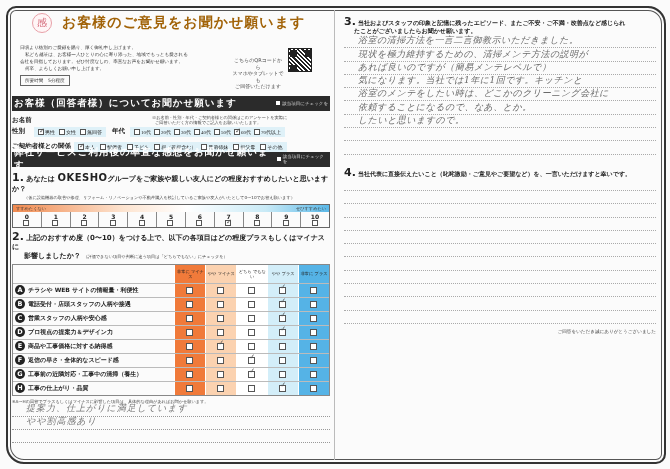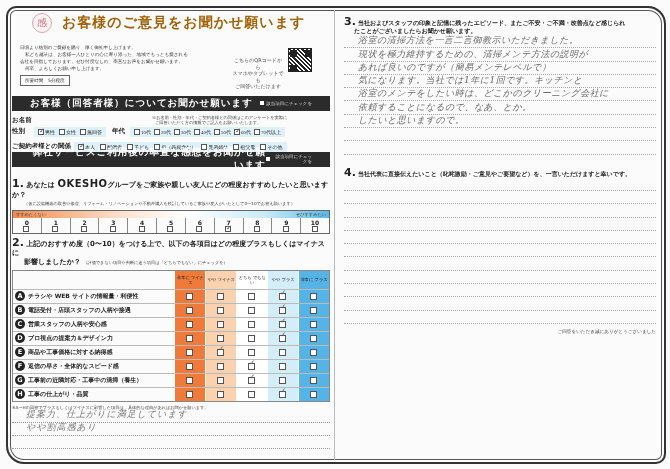--- a/index.html
+++ b/index.html
@@ -30,35 +30,35 @@
         background:
           linear-gradient(#222,#222) 1px 1px/7px 7px no-repeat,
           linear-gradient(#222,#222) 16px 1px/7px 7px no-repeat,
           linear-gradient(#222,#222) 1px 16px/7px 7px no-repeat,
           repeating-linear-gradient(45deg,#222 0 1.5px,#fff 1.5px 3px),
           #fff;
         border: 1px solid #222; }
 
   .section-bar {
     background: #2b2b2b; color: #fff; height: 15px; display: flex; align-items: center;
-    justify-content: space-between; padding: 0 18px; margin-top: 6px; text-align: right;
+    justify-content: space-between; padding: 0 2px; margin-top: 6px;
   }
   .section-bar .bar-title { font-size: 9.5px; font-weight: bold; letter-spacing: 1px; }
   .section-bar .bar-note { font-size: 4.5px; color: #ddd; display: flex; align-items: center; gap: 2px; }
   .bar-note .mini-box { width: 4px; height: 4px; background: #fff; display: inline-block; }
 
   .info-row { display: flex; align-items: center; margin-top: 6px; font-size: 6px; font-family: Liberation Serif, serif; }
   .info-label { font-weight: bold; font-size: 6.5px; width: 22px; }
   .note-small { font-size: 4.2px; line-height: 5.5px; color: #444; margin-left: 118px; }
   .chip-group { background: #dff1f8; display: flex; align-items: center; gap: 4px; padding: 2px 4px; font-size: 5px; }
   .cb { display: inline-block; width: 6px; height: 6px; border: 0.8px solid #555; background: #fff; margin-right: 1px; vertical-align: middle; position: relative; }
   .cb.checked::after { content: "✓"; position: absolute; left: 0px; top: -3px; font-size: 7px; color: #555; }
   .chip { display: flex; align-items: center; }
 
-  .q-head { font-size: 7px; font-weight: bold; margin-top: 10px; }
+  .q-head { font-size: 7px; font-weight: bold; margin-top: 4px; }
   .q-head .qnum { font-size: 11px; }
   .q-head .brand { font-size: 10px; letter-spacing: 0.5px; }
   .q-sub { font-size: 4.2px; color: #444; margin-left: 12px; margin-top: 1px; }
 
   .scale { margin-top: 4px; border: 1px solid #666; }
   .scale-grad { height: 7px; background: linear-gradient(to right, #f08a50, #fde4d0 35%, #fff 55%, #c9eaf6 80%, #5ab8e8);
                 display: flex; justify-content: space-between; font-size: 4.2px; padding: 0 3px; align-items: center; color: #333; }
   .scale-cells { display: flex; }
   .scale-cell { flex: 1; height: 15px; border-left: 1px solid #888; display: flex; flex-direction: column; align-items: center; justify-content: center; font-size: 6px; font-weight: bold; }
   .scale-cell:first-child { border-left: none; }

